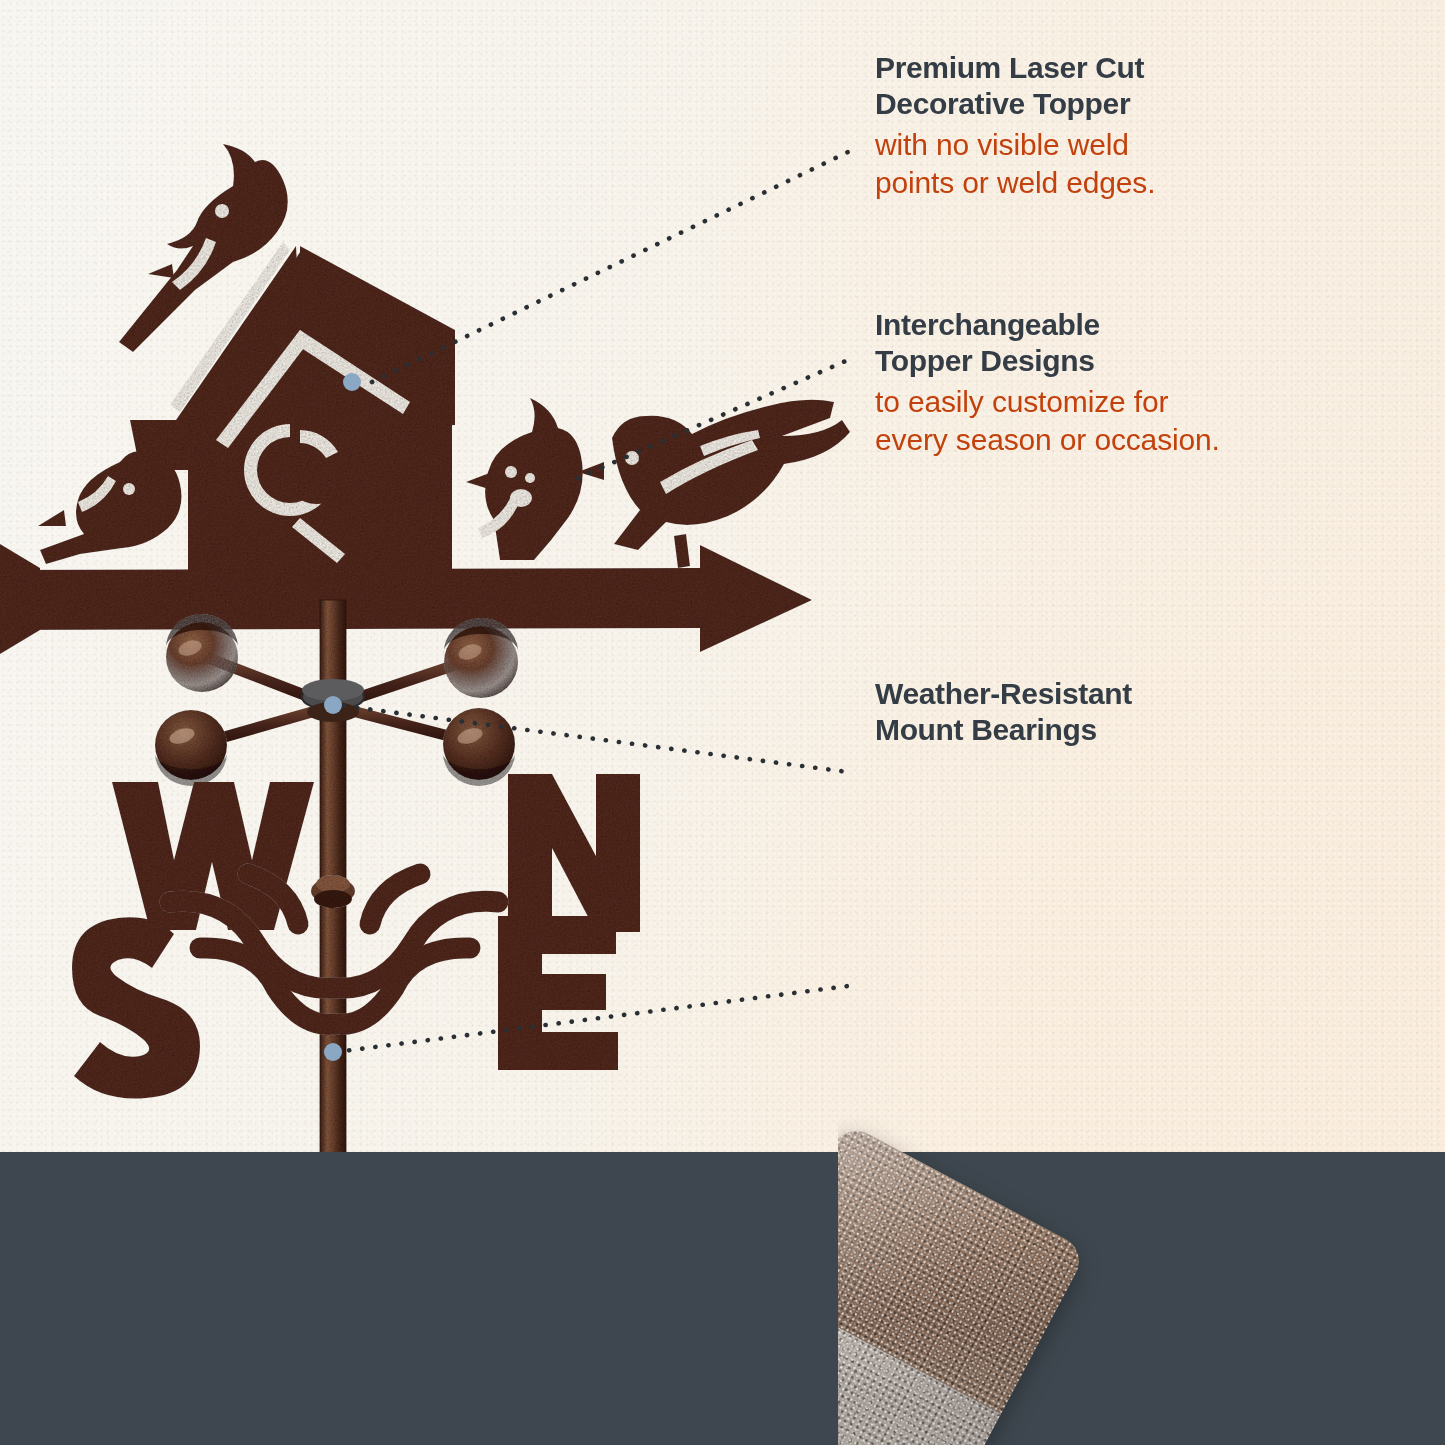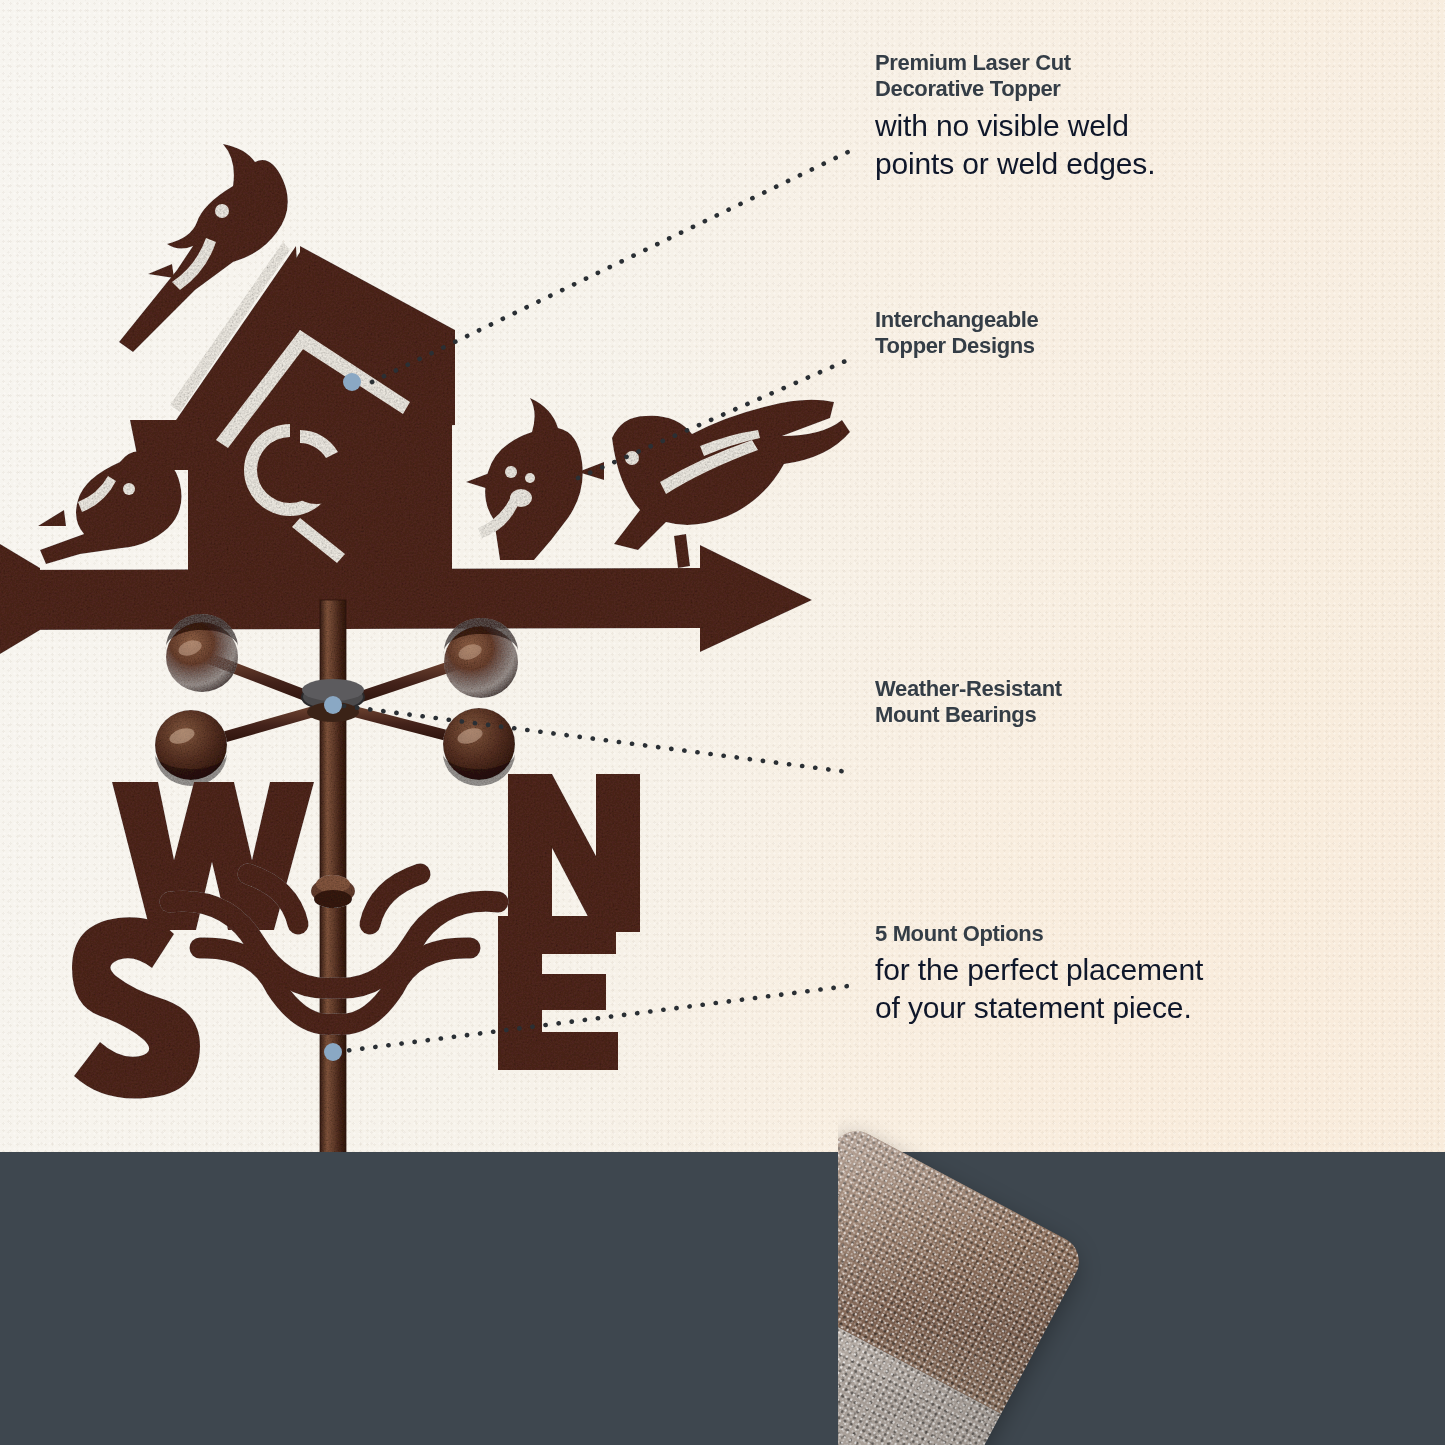--- a/index.html
+++ b/index.html
@@ -25,22 +25,22 @@
       radial-gradient(rgba(255,255,255,.55) 1px, transparent 1.2px);
     background-size:7px 7px, 11px 11px, 5px 5px;
     background-position:0 0, 3px 5px, 2px 1px;}
 
   
   .banner{position:absolute;left:0;top:1152px;width:1445px;height:293px;
     background:#3e474f;}
 
   
   .callout{position:absolute;color:#3d4750;}
-  .co-head{font-size:22px;font-weight:700;line-height:1.20;letter-spacing:-.35px;color:#343d46;}
-  .co-sub{font-size:30px;font-weight:400;line-height:1.26;letter-spacing:-.15px;color:#0f172a;margin-top:4px;}
+  .co-head{font-size:30px;font-weight:700;line-height:1.20;letter-spacing:-.35px;color:#343d46;}
+  .co-sub{font-size:30px;font-weight:400;line-height:1.26;letter-spacing:-.15px;color:#c2410c;margin-top:4px;}
 
   #callout-1{left:875px;top:50px;width:470px;}
   #callout-2{left:875px;top:307px;width:500px;}
   #callout-3{left:875px;top:668px;width:470px;margin-top:8px;}
   #callout-4{left:875px;top:921px;width:510px;}
 
   
   #product{position:absolute;left:0;top:0;width:1445px;height:1445px;}
 
   
@@ -267,38 +267,33 @@
       <span>with no visible weld</span><br>
       <span>points or weld edges.</span>
     </div>
   </div>
 
   <div class="callout" id="callout-2">
     <div class="co-head">
       <span>Interchangeable</span><br>
       <span>Topper Designs</span>
     </div>
+    <div class="co-sub">
+      <span>to easily customize for</span><br>
+      <span>every season or occasion.</span>
+    </div>
   </div>
 
   <div class="callout" id="callout-3">
     <div class="co-head">
       <span>Weather-Resistant</span><br>
       <span>Mount Bearings</span>
     </div>
   </div>
 
-  <div class="callout" id="callout-4">
-    <div class="co-head">
-      <span>5 Mount Options</span>
-    </div>
-    <div class="co-sub">
-      <span>for the perfect placement</span><br>
-      <span>of your statement piece.</span>
-    </div>
-  </div>
 
   <div class="banner">
     
   </div>
 
   <div class="swatch-wrap">
     <div class="swatch">
       <div class="sw-zone sw-copper"></div>
       <div class="sw-zone sw-silver"></div>
       <div class="sw-zone sw-rainbow"></div>

